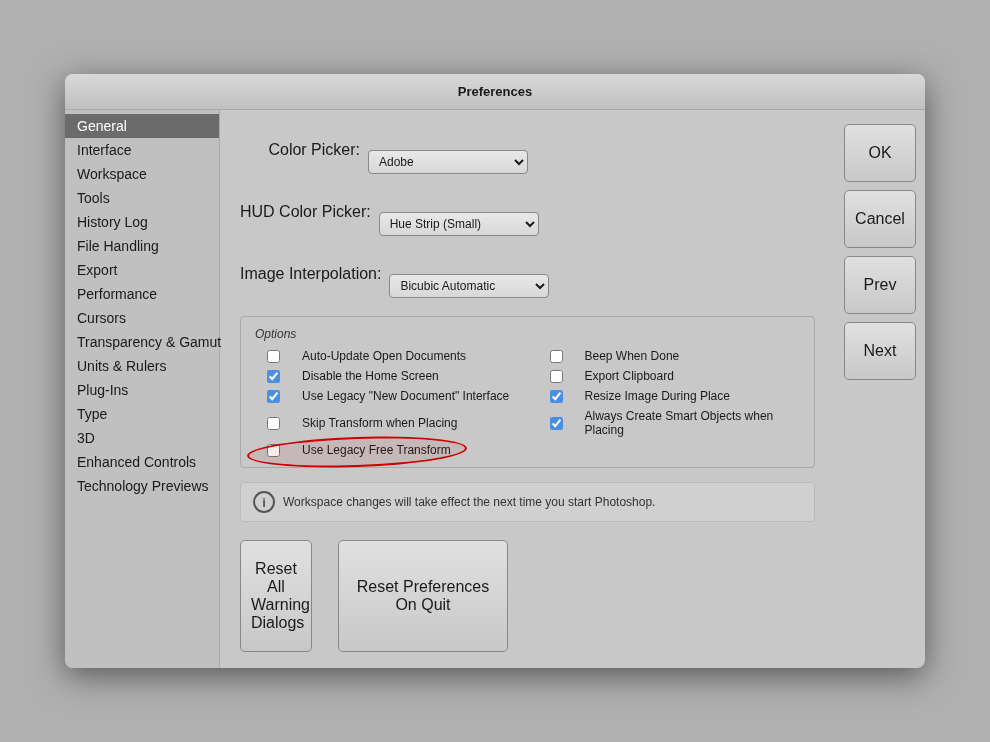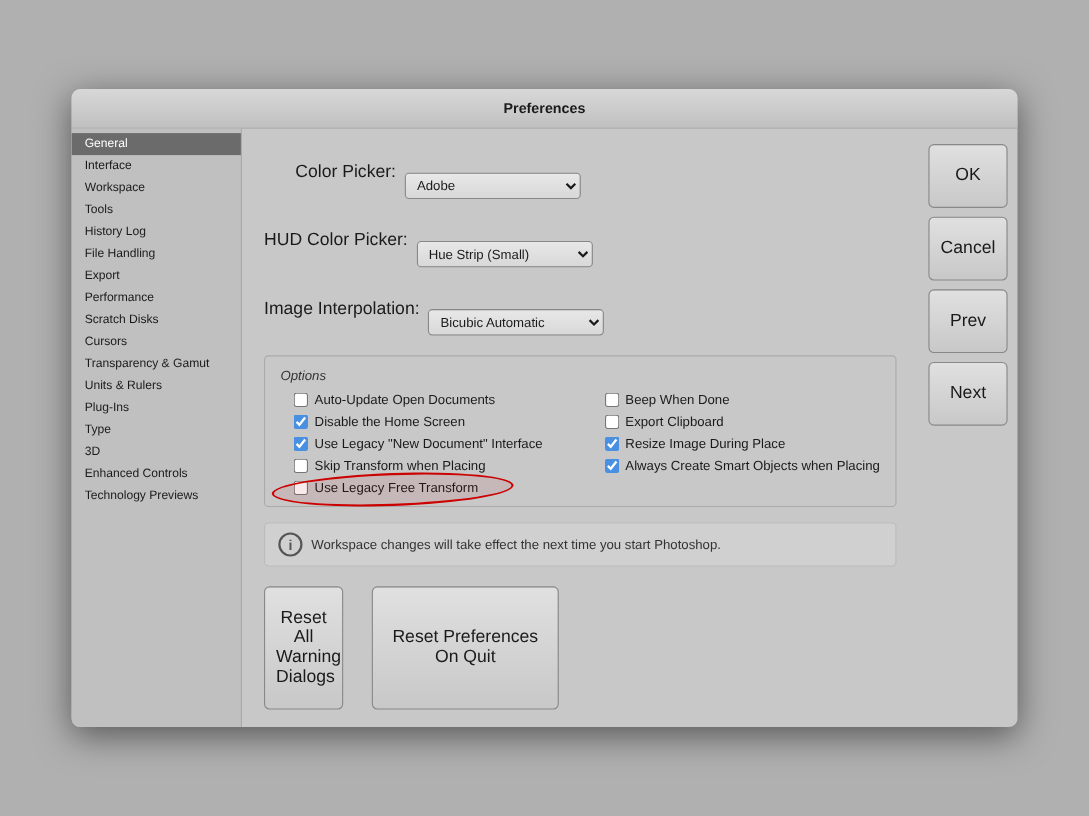--- a/index.html
+++ b/index.html
@@ -39,21 +39,21 @@
     }
     .sidebar {
       width: 155px;
       background: #c0c0c0;
       border-right: 1px solid #aaa;
       padding: 4px 0;
     }
     .sidebar-item {
       padding: 4px 12px;
       cursor: pointer;
-      font-size: 11px;
+      font-size: 14px;
       color: #1a1a1a;
       white-space: nowrap;
     }
     .sidebar-item.active {
       background: #6b6b6b;
       color: #fff;
     }
     .main-content {
       flex: 1;
       padding: 16px 20px;
@@ -118,21 +118,21 @@
       color: #333;
     }
     .options-grid {
       display: grid;
       grid-template-columns: 1fr 1fr;
       gap: 6px 20px;
     }
     .checkbox-row {
       display: flex;
       align-items: center;
-      gap: 6px;
+      gap: 22px;
       font-size: 12px;
       color: #1a1a1a;
       padding-left: 12px;
     }
     .checkbox-row input[type="checkbox"] {
       width: 13px;
       height: 13px;
       cursor: pointer;
       accent-color: #4a90e2;
     }
@@ -193,21 +193,20 @@
 
     <div class="sidebar">
     <div class="sidebar-item active">General</div>
         <div class="sidebar-item">Interface</div>
         <div class="sidebar-item">Workspace</div>
         <div class="sidebar-item">Tools</div>
         <div class="sidebar-item">History Log</div>
         <div class="sidebar-item">File Handling</div>
         <div class="sidebar-item">Export</div>
         <div class="sidebar-item">Performance</div>
-        <div class="sidebar-item">Scratch Disks</div>
         <div class="sidebar-item">Cursors</div>
         <div class="sidebar-item">Transparency &amp; Gamut</div>
         <div class="sidebar-item">Units &amp; Rulers</div>
         <div class="sidebar-item">Plug-Ins</div>
         <div class="sidebar-item">Type</div>
         <div class="sidebar-item">3D</div>
         <div class="sidebar-item">Enhanced Controls</div>
         <div class="sidebar-item">Technology Previews</div>
       </div>
 

